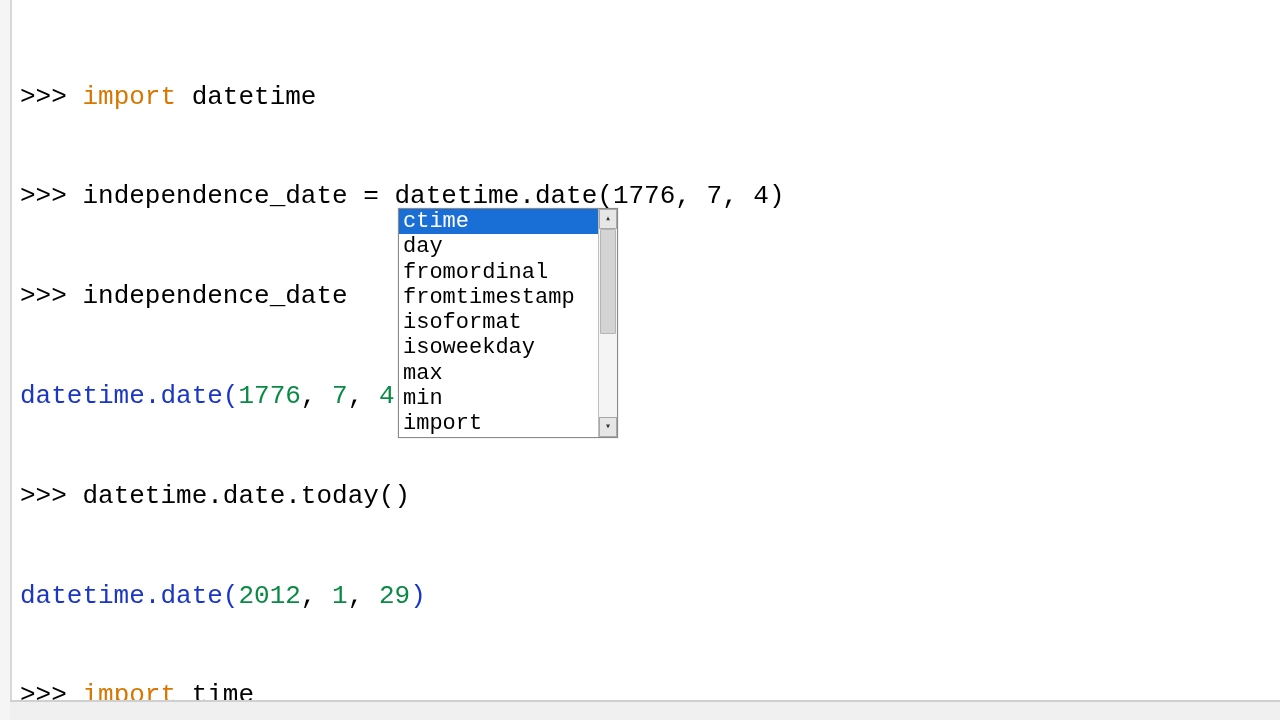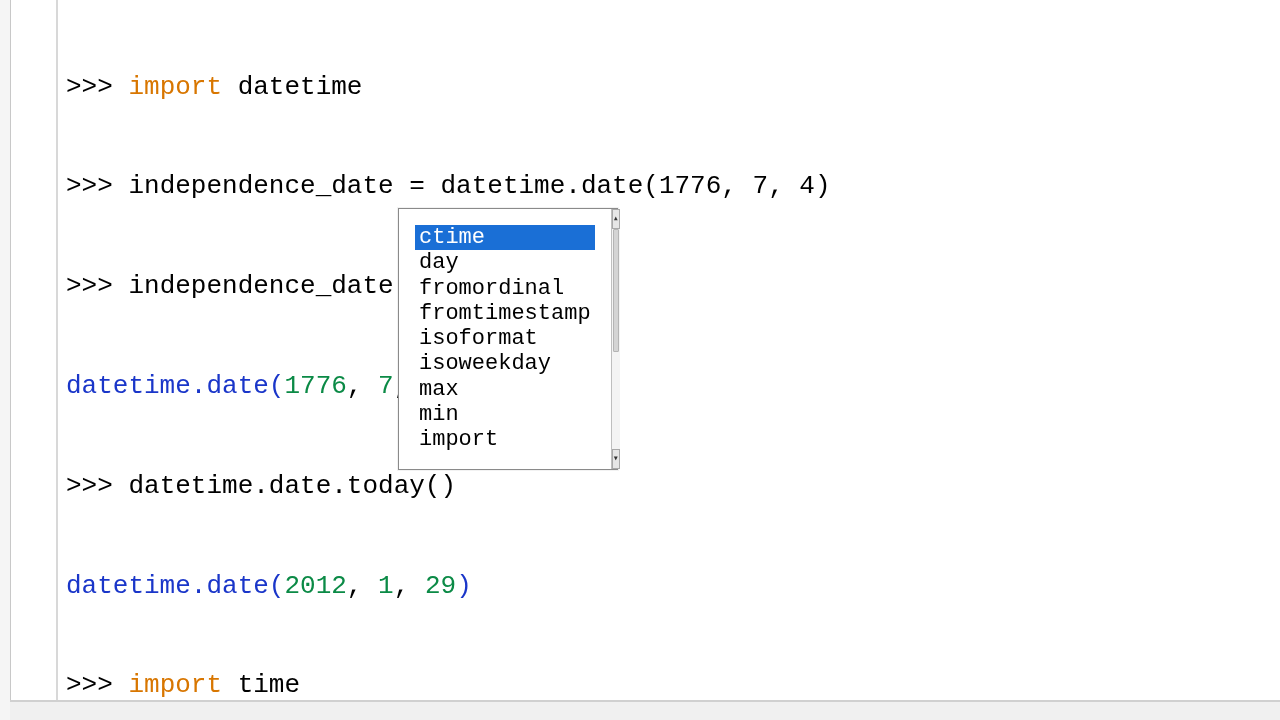--- a/index.html
+++ b/index.html
@@ -13,24 +13,23 @@
     overflow: hidden;
   }
   .shell {
     position: absolute;
     top: 0;
     left: 10px;
     right: 0;
     bottom: 0;
     background: #ffffff;
     border-left: 2px solid #d8d8d8;
-    padding: 4px 4px 4px 8px;
+    padding: 14px 4px 4px 8px;
     line-height: 1.28;
     white-space: pre;
-    margin-left: 46px;
   }
   .side-sliver {
     position: absolute;
     top: 0;
     left: 0;
     width: 10px;
     height: 100%;
     background: #f5f5f5;
     border-right: 1px solid #c8c8c8;
     font-size: 10px;
@@ -65,21 +64,21 @@
     font-size: 22px;
     line-height: 1.15;
     box-shadow: 0 0 0 1px rgba(0,0,0,0.05);
   }
   .ac-inner {
     display: flex;
   }
   .ac-list {
     flex: 1;
     padding: 0;
-    margin: 16px;
+    margin: 0;
     list-style: none;
   }
   .ac-item {
     padding: 0 4px;
     color: #000000;
     cursor: default;
   }
   .ac-item.selected {
     background: #1a6fd6;
     color: #ffffff;

